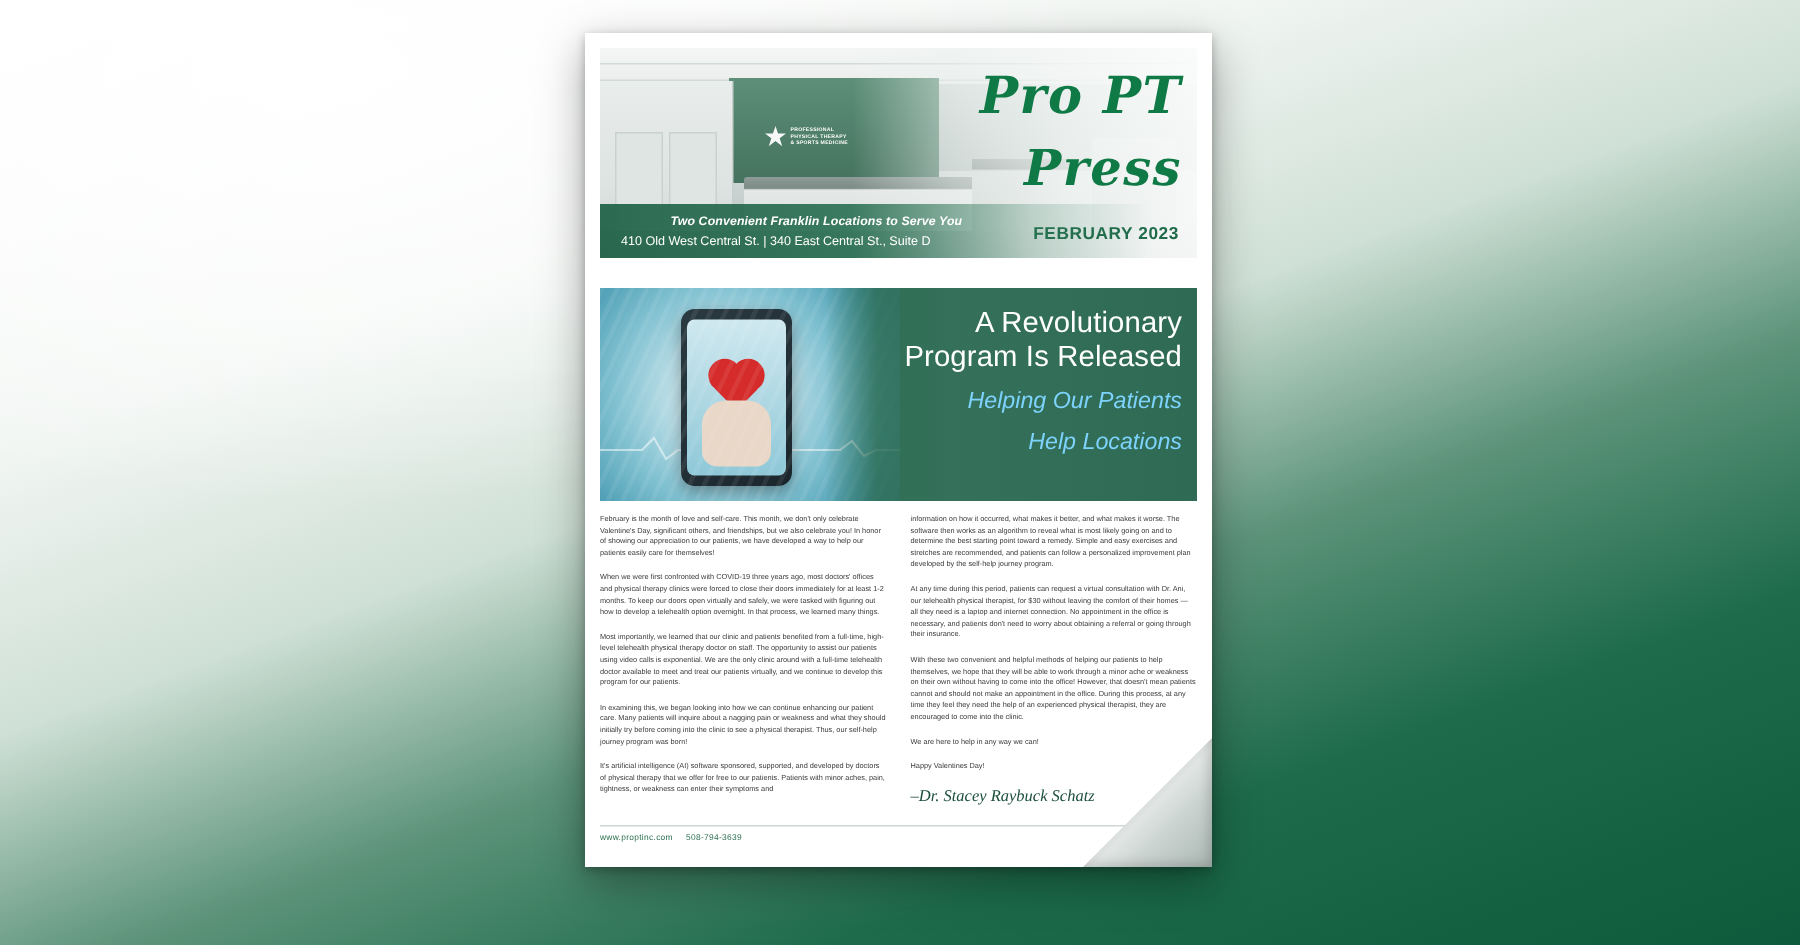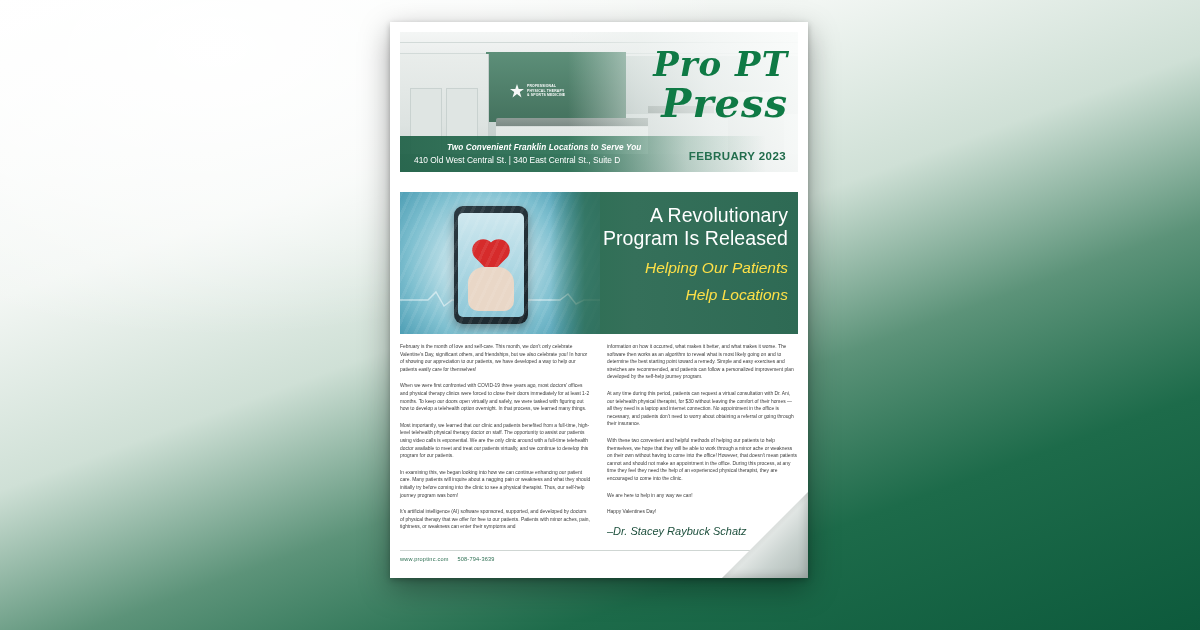--- a/index.html
+++ b/index.html
@@ -158,21 +158,21 @@
   }
   .mast-title .ln {
     font-family: "DejaVu Serif", serif;
     font-style: italic;
     font-weight: bold;
     color: #0f7a45;
     letter-spacing: 1px;
     line-height: 0.95;
   }
   .mast-title .ln1 { font-size: 34px; }
-  .mast-title .ln2 { font-size: 40px; margin-top: 4px; }
+  .mast-title .ln2 { font-size: 33px; margin-top: 16px; }
   .mast-date {
     position: absolute; right: 12px; top: 118px;
     font-size: 11.5px; font-weight: bold; color: #1f6b4a; letter-spacing: 0.4px;
   }
 
   
   .hero {
     position: relative;
     margin-top: 20px;
     width: 398px;
@@ -228,21 +228,21 @@
     background: linear-gradient(to right, rgba(47,111,85,0) 0%, rgba(47,111,85,0.82) 14%, #35705a 34%, #2e6a54 100%);
   }
   .hero-text {
     position: absolute; right: 10px; top: 12px; width: 230px; text-align: right; color: #ffffff;
   }
   .hero-t1 {
     font-size: 19.5px; line-height: 23px; font-weight: normal; letter-spacing: 0.1px;
   }
   .hero-t2 {
     margin-top: 8px;
-    font-size: 15.5px; line-height: 19px; font-style: italic; color: #fde047;
+    font-size: 15.5px; line-height: 19px; font-style: italic; color: #7dd3fc;
   }
 
   
   .body-wrap {
     position: relative;
     margin-top: 9px;
     width: 398px;
     display: flex;
     gap: 16px;
   }
@@ -251,21 +251,21 @@
   }
   .col p {
     margin: 0 0 9px 0;
     font-size: 4.9px;
     line-height: 7.6px;
     color: #3a3a3a;
     text-align: left;
   }
   .signature {
     margin-top: 6px;
-    font-family: Liberation Sans, sans-serif;
+    font-family: Liberation Serif, serif;
     font-style: italic;
     font-size: 11px;
     color: #1d4f3c;
     white-space: nowrap;
   }
 
   
   .footer {
     position: absolute;
     left: 0; bottom: 6px;

